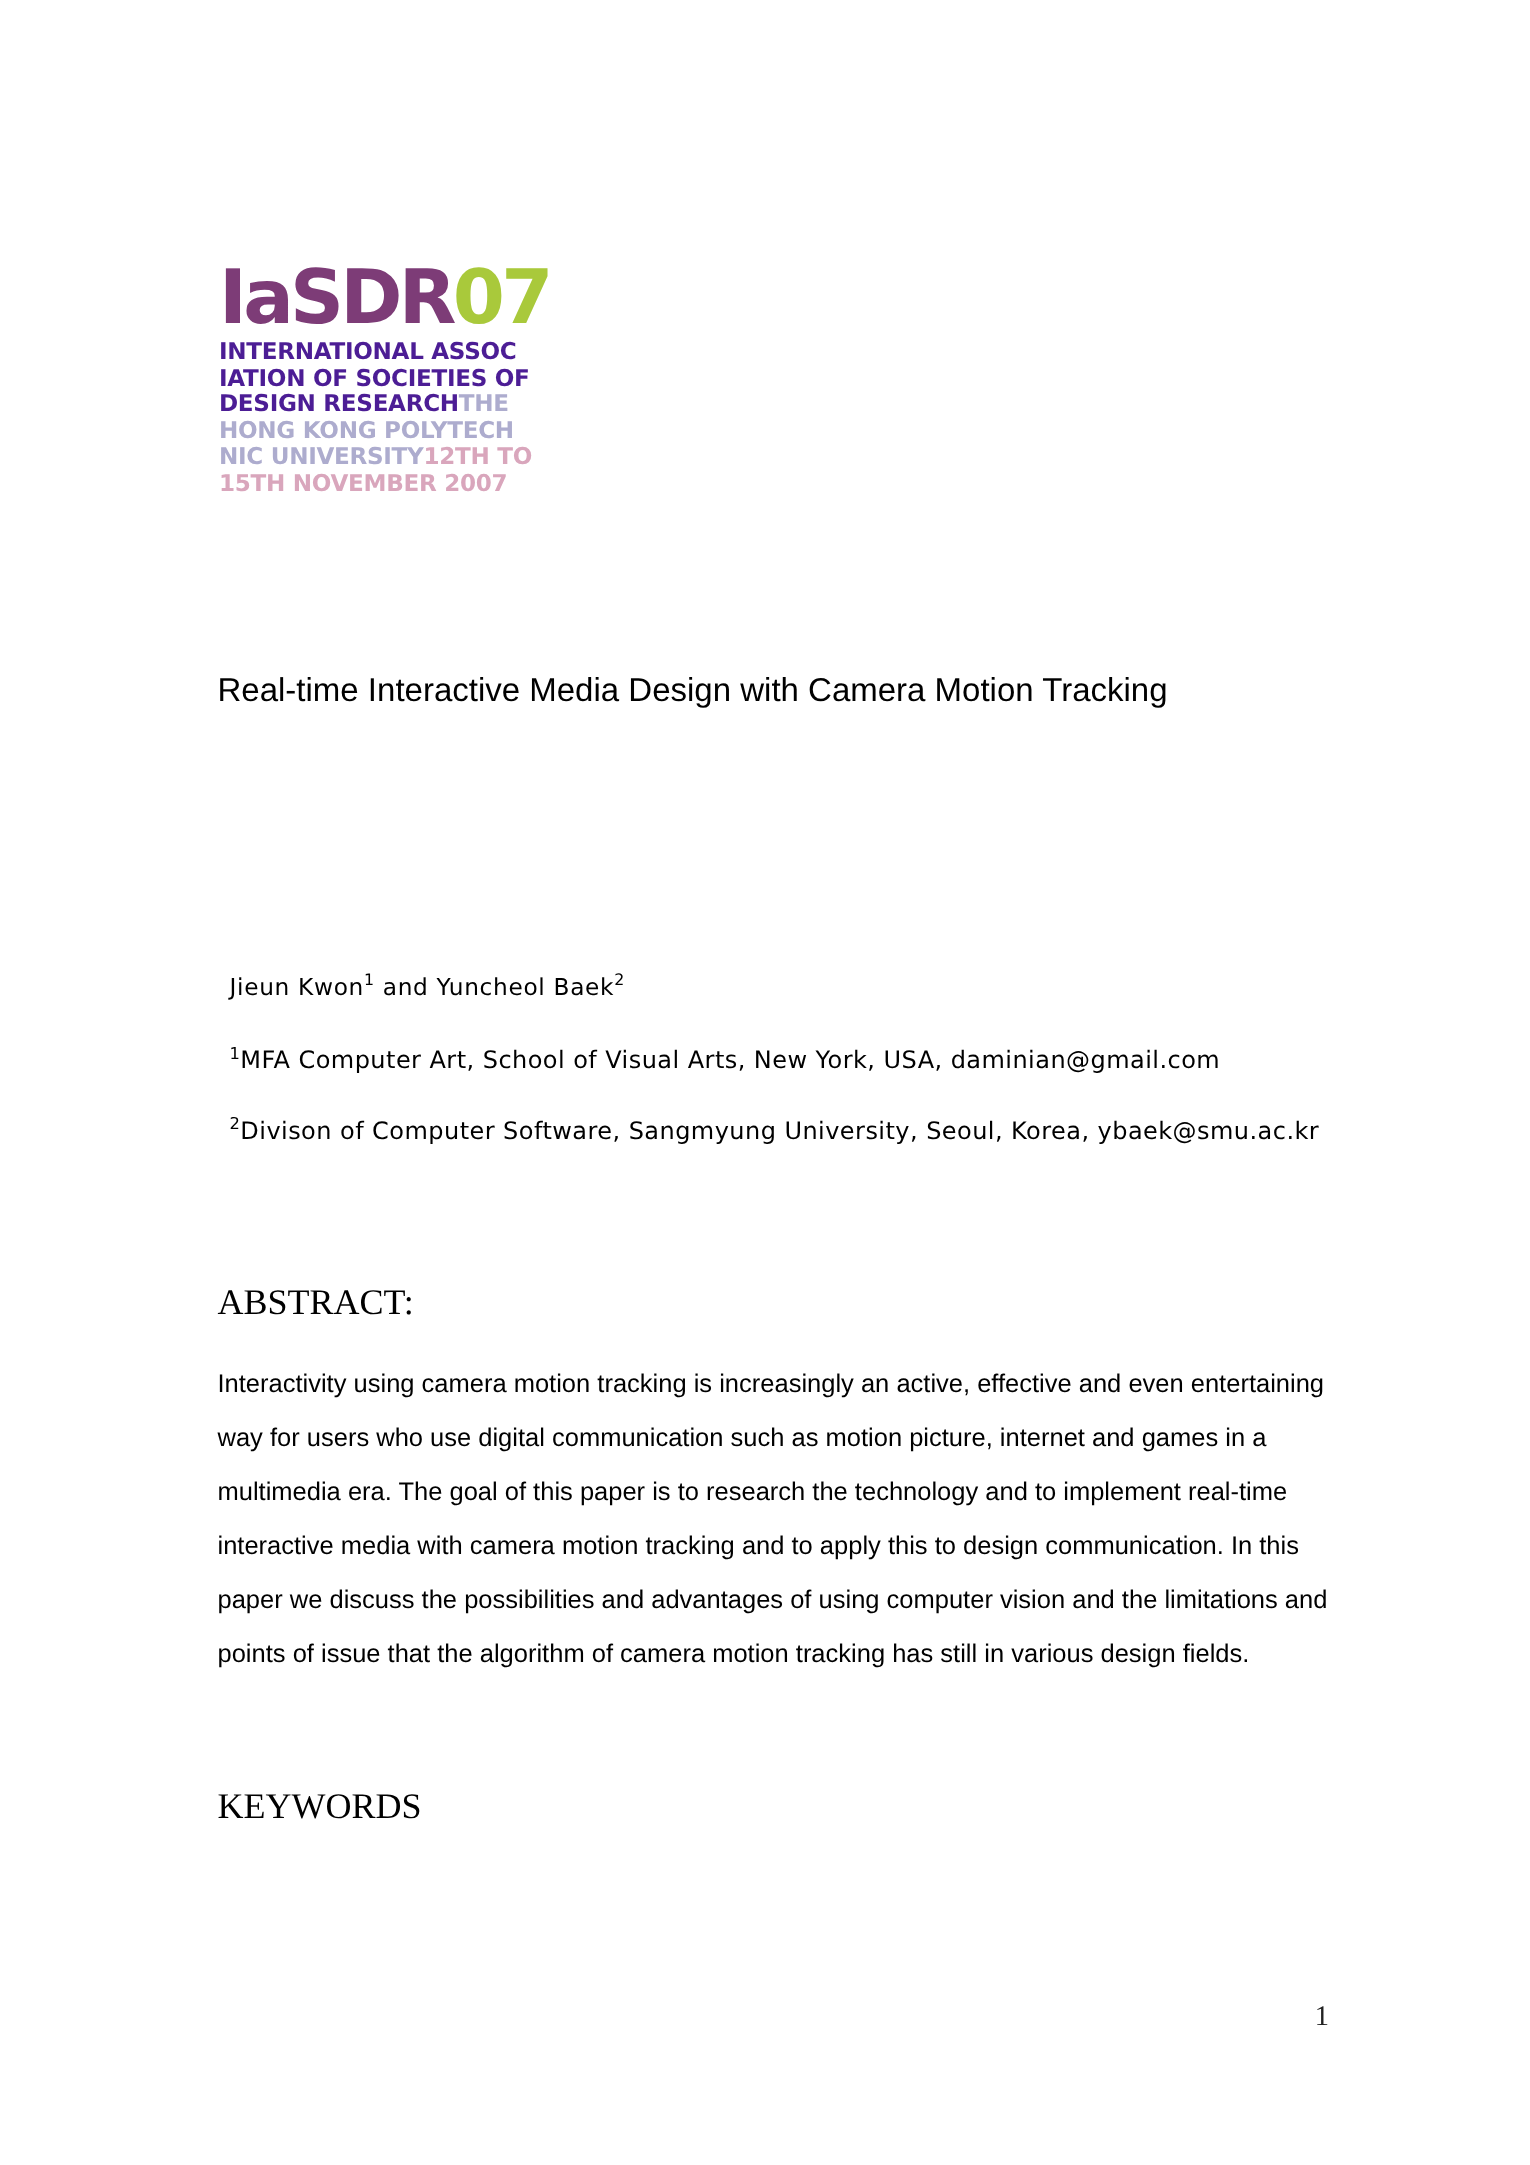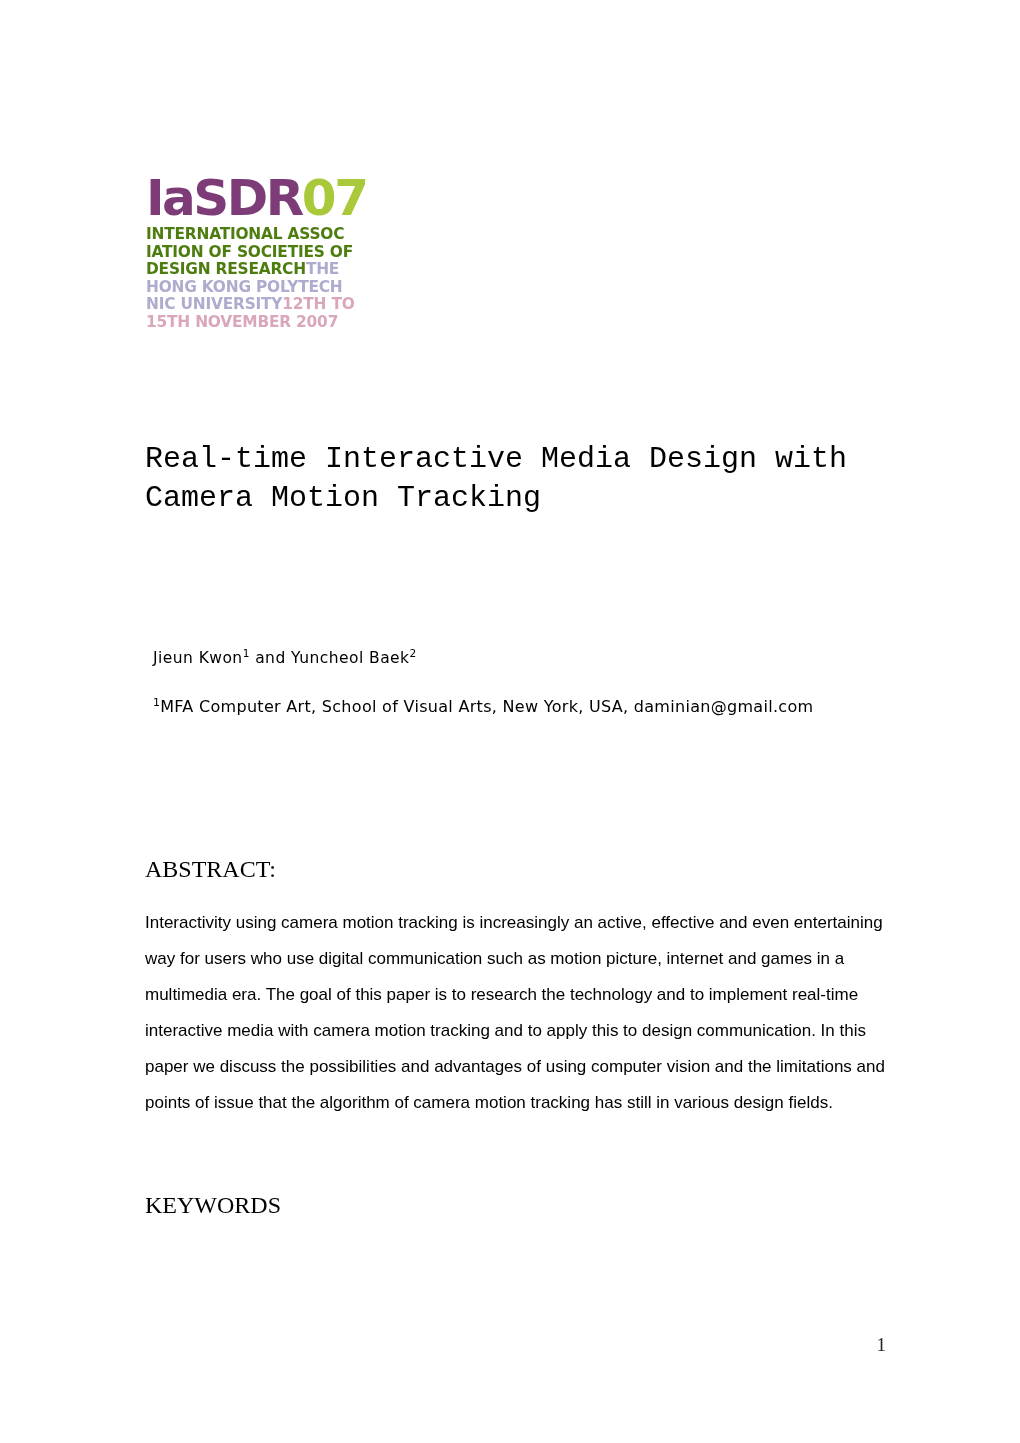--- a/index.html
+++ b/index.html
@@ -44,32 +44,32 @@
 
   .logo-lines {
     font-family: "DejaVu Sans", sans-serif;
     font-weight: bold;
     font-size: 15.4px;
     line-height: 17.6px;
     letter-spacing: -0.2px;
     white-space: nowrap;
   }
   .logo-lines .ll-row { display: block; }
-  .c-green  { color: #4d7c0f; }
+  .c-green  { color: #4c1d95; }
   .c-lilac  { color: #ADACCE; }
   .c-pink   { color: #D9A6BC; }
 
   
   .doc-title {
     position: absolute;
     left: 145px;
     top: 440px;
     width: 740px;
-    font-family: Liberation Mono, monospace;
-    font-size: 30px;
+    font-family: Liberation Sans, sans-serif;
+    font-size: 22px;
     line-height: 39px;
     font-weight: normal;
     color: #000000;
     margin: 0;
   }
 
   
   .author-block {
     position: absolute;
     left: 145px;
@@ -155,20 +155,21 @@
   </div>
 
   <h1 class="doc-title">Real-time Interactive Media Design with Camera Motion Tracking</h1>
 
   <div class="author-block">
 
     <p class="authors-line"><span>Jieun Kwon</span><sup>1</sup><span> and Yuncheol Baek</span><sup>2</sup></p>
 
     <p class="affiliation"><sup>1</sup><span>MFA Computer Art, School of Visual Arts, New York, USA, daminian@gmail.com</span></p>
 
+    <p class="affiliation"><sup>2</sup><span>Divison of Computer Software, Sangmyung University, Seoul, Korea, ybaek@smu.ac.kr</span></p>
   </div>
 
   <h2 id="abstract-heading" class="section-heading">ABSTRACT:</h2>
   <p id="abstract-body" class="body-paragraph">Interactivity using camera motion tracking is increasingly an active, effective and even entertaining way for users who use digital communication such as motion picture, internet and games in a multimedia era. The goal of this paper is to research the technology and to implement real-time interactive media with camera motion tracking and to apply this to design communication. In this paper we discuss the possibilities and advantages of using computer vision and the limitations and points of issue that the algorithm of camera motion tracking has still in various design fields.</p>
 
   <h2 id="keywords-heading" class="section-heading">KEYWORDS</h2>
 
   <div class="page-number">1</div>
 
 </div>

